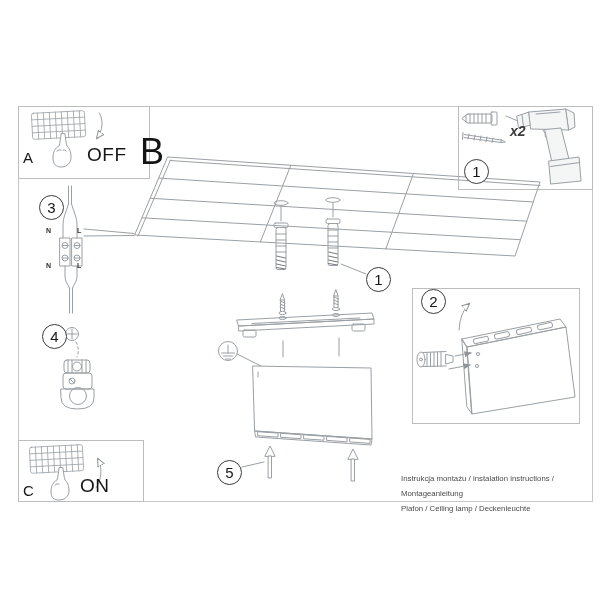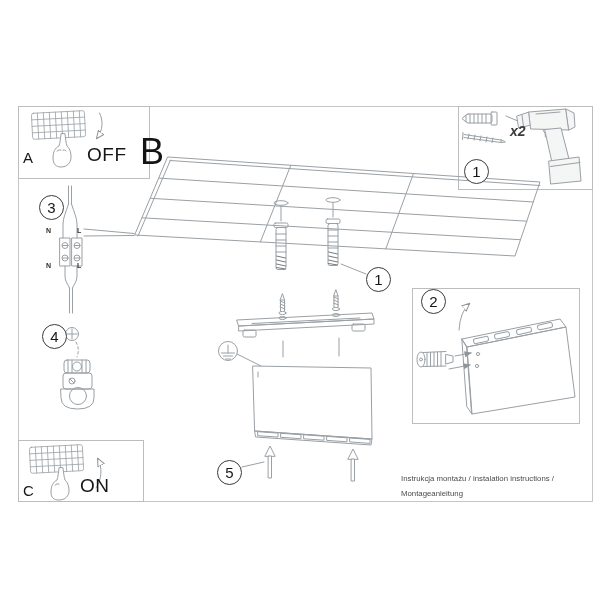--- a/index.html
+++ b/index.html
@@ -336,15 +336,16 @@
 
   <span class="x2" style="left:478px;top:123px;">x2</span>
 
   <span class="nl" style="left:46px;top:227px;">N</span>
   <span class="nl" style="left:77px;top:227px;">L</span>
   <span class="nl" style="left:46px;top:262px;">N</span>
   <span class="nl" style="left:77px;top:262px;">L</span>
 
   <div class="footer">
     <div>Instrukcja montażu / instalation instructions / Montageanleitung</div>
+    <div>Plafon / Ceiling lamp / Deckenleuchte</div>
   </div>
 
 </div>
 
 </body></html>

